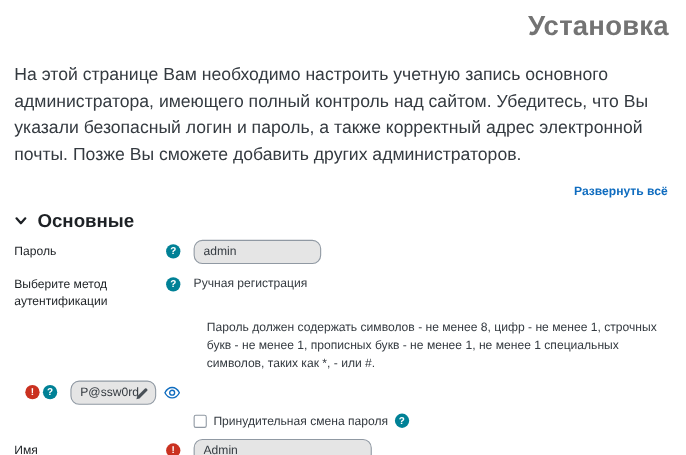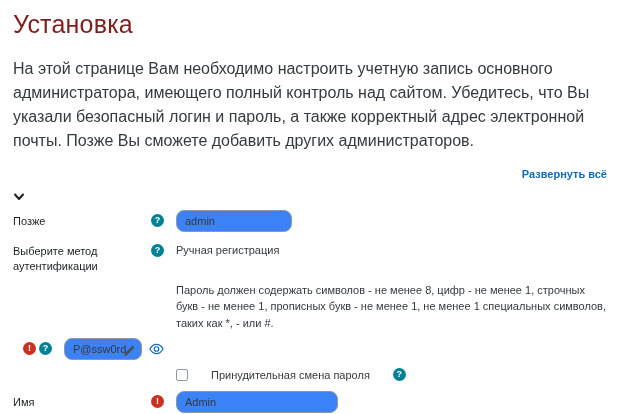--- a/index.html
+++ b/index.html
@@ -5,23 +5,24 @@
   * { margin: 0; padding: 0; box-sizing: border-box; }
   html, body { width: 624px; height: 414px; overflow: hidden; }
   body {
     background: #ffffff;
     font-family: "Liberation Sans", "DejaVu Sans", sans-serif;
     color: #1d2125;
     padding: 10px 16px 0 13px;
   }
   h1.page-title {
     font-size: 25px;
-    font-weight: 400;
+    font-weight: 700;
     letter-spacing: 0.2px;
-    color: #7f1d1d;
+    color: #737373;
+    text-align: right;
   }
   .page-desc {
     margin-top: 18px;
     font-size: 16px;
     line-height: 1.5;
     color: #343a40;
     max-width: 596px;
   }
   .expand-row {
     margin-top: 11px;
@@ -91,21 +92,21 @@
   .badge.help { background: #008196; }
   .badge.req  { background: #ca3120; }
   input.text-input {
     height: 22px;
     border: 1px solid #9099a3;
     border-radius: 8px;
     font-family: "Liberation Sans", "DejaVu Sans", sans-serif;
     font-size: 11px;
     color: #343a40;
     padding: 0 8px;
-    background: #3b82f6;
+    background: #e5e5e5;
     outline: none;
   }
   .w-login { width: 116px; }
   .w-wide  { width: 162px; }
   .w-pass  { width: 78px; padding-right: 20px; }
   .pass-wrap { position: relative; display: inline-flex; align-items: center; }
   .pencil-icon {
     position: absolute;
     right: 7px; top: 5px;
     width: 12px; height: 12px;
@@ -118,23 +119,24 @@
     display: inline-flex;
     cursor: pointer;
   }
   .static-value { font-size: 11px; color: #343a40; padding-top: 4px; }
   .policy-row { margin-bottom: 7px; }
   .policy-text {
     font-size: 11px;
     line-height: 1.5;
     color: #343a40;
     max-width: 452px;
+    margin-left: 12px;
   }
   .checkbox-row { margin-bottom: 10px; margin-top: 2px; }
-  .checkbox-wrap { display: flex; align-items: center; gap: 23px; }
+  .checkbox-wrap { display: flex; align-items: center; gap: 6px; }
   .checkbox-wrap input[type="checkbox"] {
     width: 12px; height: 12px;
     accent-color: #ffffff;
     border: 1px solid #9099a3;
     appearance: none;
     border-radius: 2px;
     background: #fff;
     cursor: pointer;
   }
   .checkbox-label { font-size: 11px; color: #343a40; }
@@ -149,26 +151,27 @@
 <div class="expand-row">
   <a class="expand-link">Развернуть всё</a>
 </div>
 
 <div class="section-header">
   <span class="chev">
     <svg viewBox="0 0 12 12" width="12" height="12">
         <polyline points="2,3.5 6,8 10,3.5" fill="none" stroke="#1d2125" stroke-width="2" stroke-linecap="round" stroke-linejoin="round"></polyline>
       </svg>
   </span>
+  <span class="section-title">Основные</span>
 </div>
 
 <form class="mform">
 
   <div class="frow">
-    <div class="flabel">Позже</div>
+    <div class="flabel">Пароль</div>
     <div class="ficons">
       <span class="badge help">?</span>
     </div>
     <div class="fcontrol">
       <input type="text" class="text-input w-login" value="admin" style="">
     </div>
   </div>
 
   <div class="frow">
     <div class="flabel">Выберите метод аутентификации</div>

